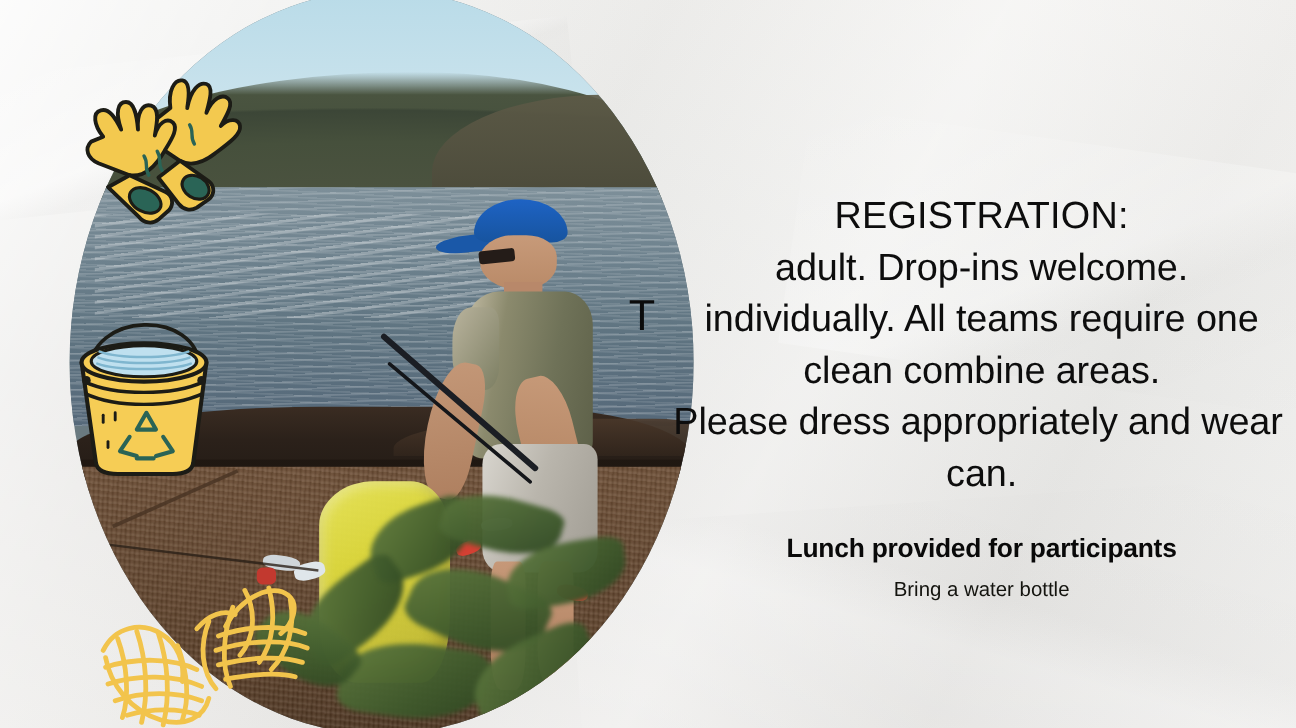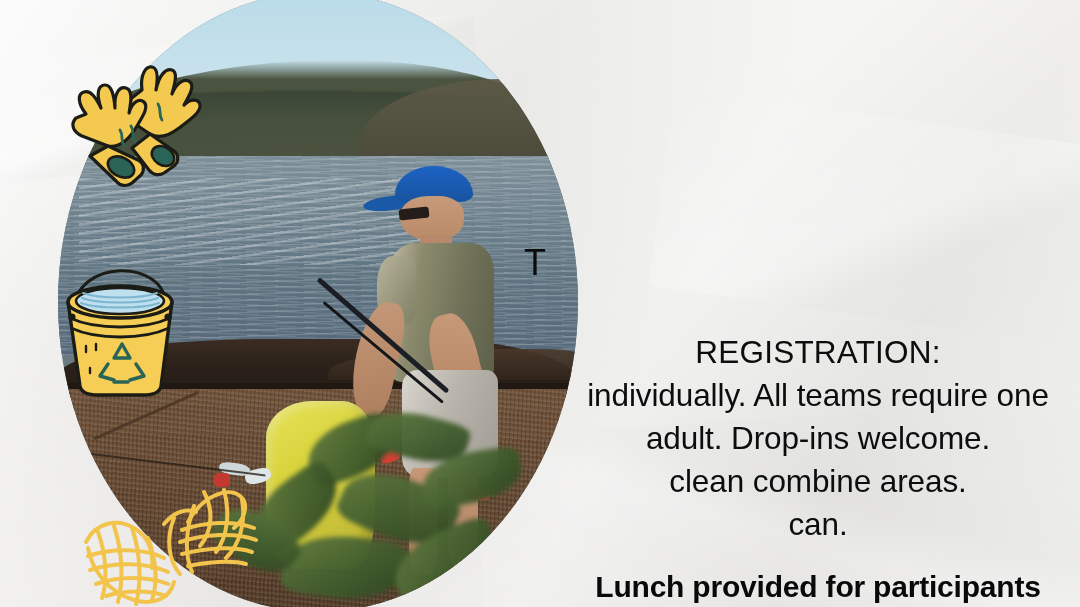--- a/index.html
+++ b/index.html
@@ -132,32 +132,32 @@
   
   #stray-t{
     position:absolute;left:524px;top:245px;
     font-family:"Liberation Sans", sans-serif;
     font-size:36px;color:#0b0b0b;line-height:1;font-weight:400;
   }
 
   
   #text-panel{
     position:absolute;left:556px;top:0;width:524px;height:607px;
-    display:flex;flex-direction:column;align-items:center;justify-content:flex-end;
+    display:flex;flex-direction:column;align-items:center;justify-content:center;
     padding-top:56px;box-sizing:border-box;
   }
   .body-line{
     font-size:31.5px;line-height:43px;color:#0d0d0d;
     text-align:center;white-space:nowrap;letter-spacing:-.1px;
   }
   #heading{
     font-size:31.5px;line-height:43px;color:#0d0d0d;text-align:center;letter-spacing:.2px;
   }
   #lunch-line{
-    font-size:30px;line-height:40px;color:#090909;font-weight:bold;
+    font-size:22px;line-height:40px;color:#090909;font-weight:bold;
     text-align:center;white-space:nowrap;letter-spacing:-.2px;margin-top:21px;
   }
   #bottle-line{
     font-size:17px;line-height:26px;color:#14140f;text-align:center;margin-top:2px;
   }
   .wide{margin-left:-6px;}
 </style>
 </head>
 <body>
 
@@ -309,20 +309,22 @@
       <path d="M12 100 C36 92 68 92 90 102"></path>
       <path d="M18 114 C40 106 70 106 90 114"></path>
       <path d="M28 126 C48 120 72 120 88 126"></path>
     </svg>
   </div>
 
   <div id="stray-t">T</div>
 
   <div id="text-panel">
     <div id="heading">REGISTRATION:</div>
+    <div class="body-line">adult. Drop-ins welcome.</div>
     <div class="body-line">individually. All teams require one</div>
-    <div class="body-line">adult. Drop-ins welcome.</div>
     <div class="body-line">clean combine areas.</div>
+    <div class="body-line wide">Please dress appropriately and wear</div>
     <div class="body-line">can.</div>
     <div id="lunch-line">Lunch provided for participants</div>
+    <div id="bottle-line">Bring a water bottle</div>
   </div>
 
 </div>
 
 </body></html>

